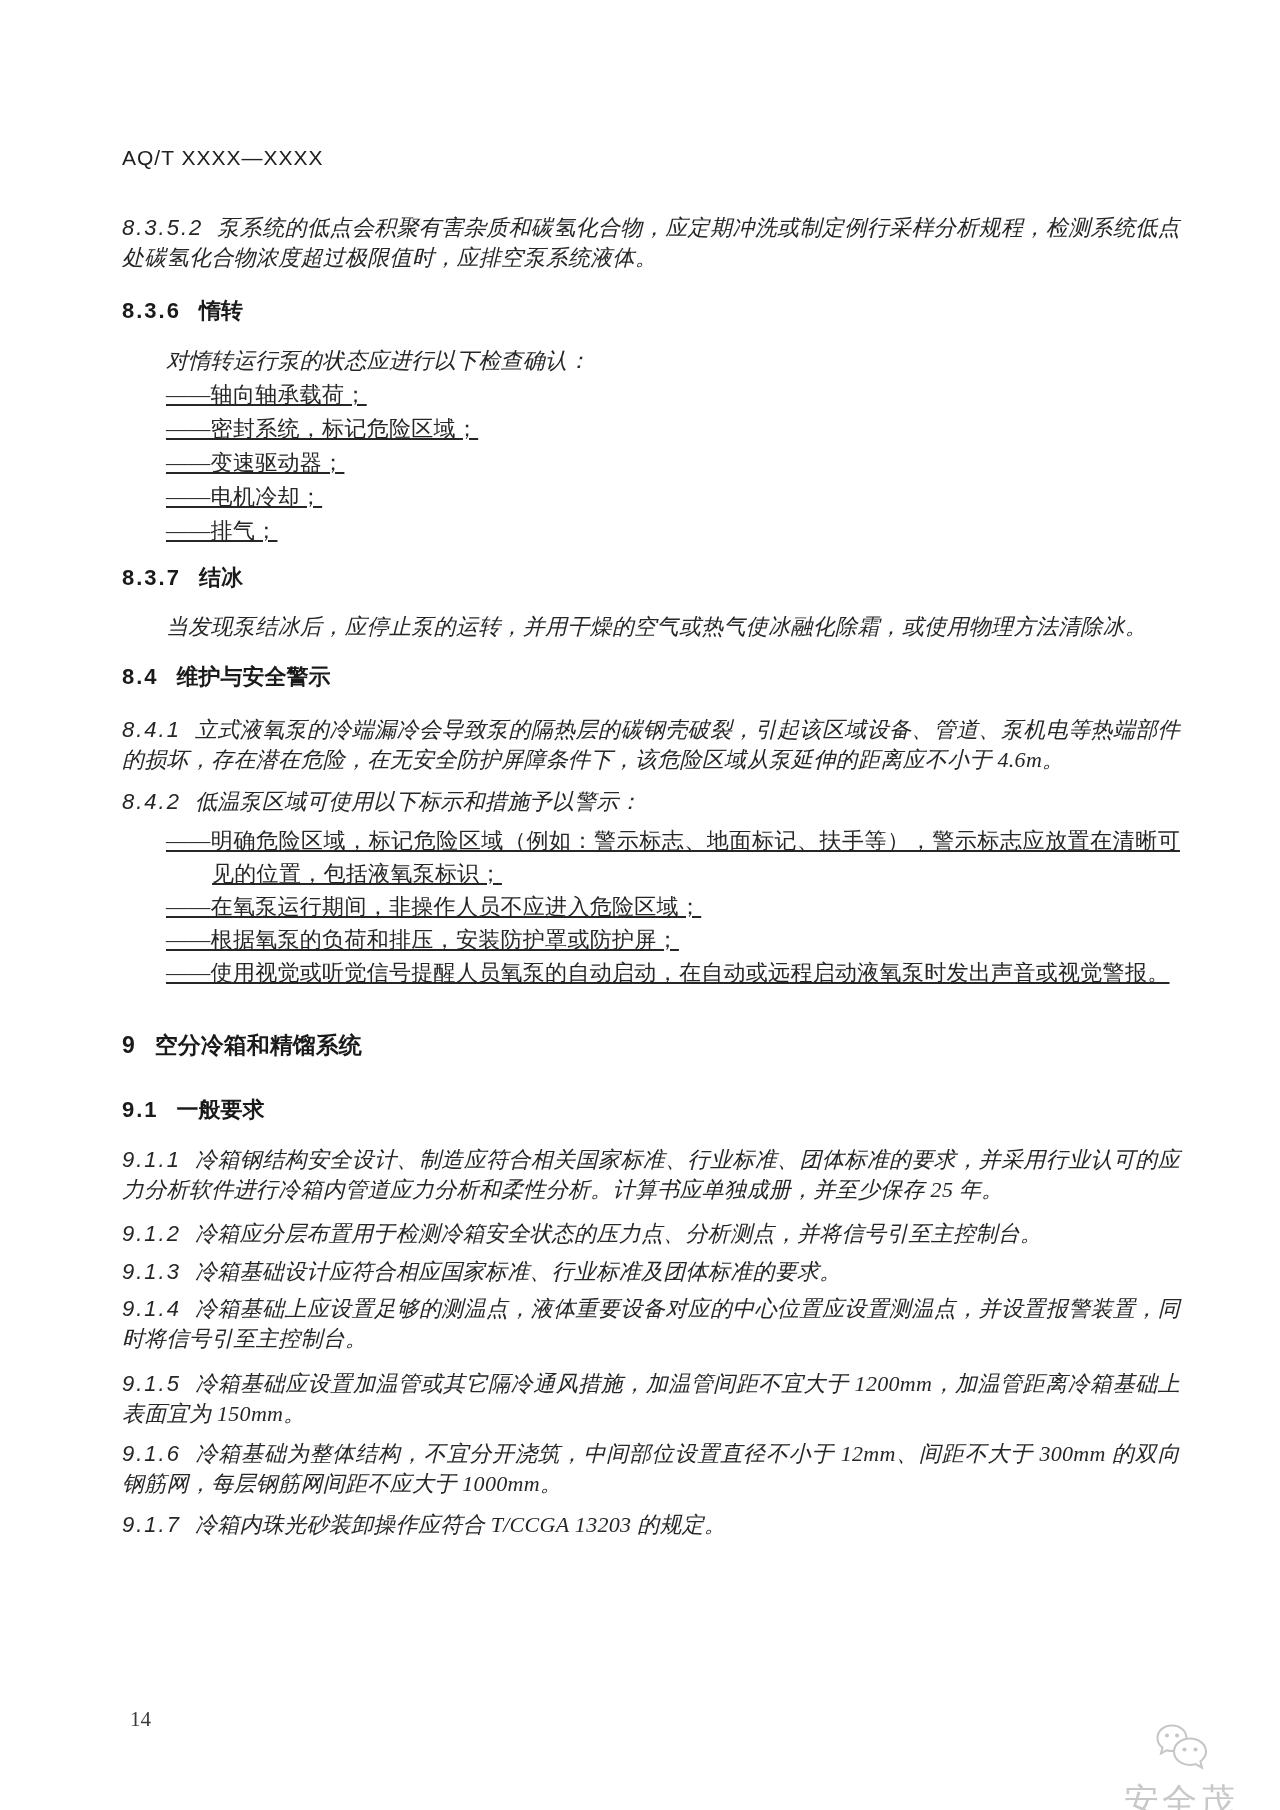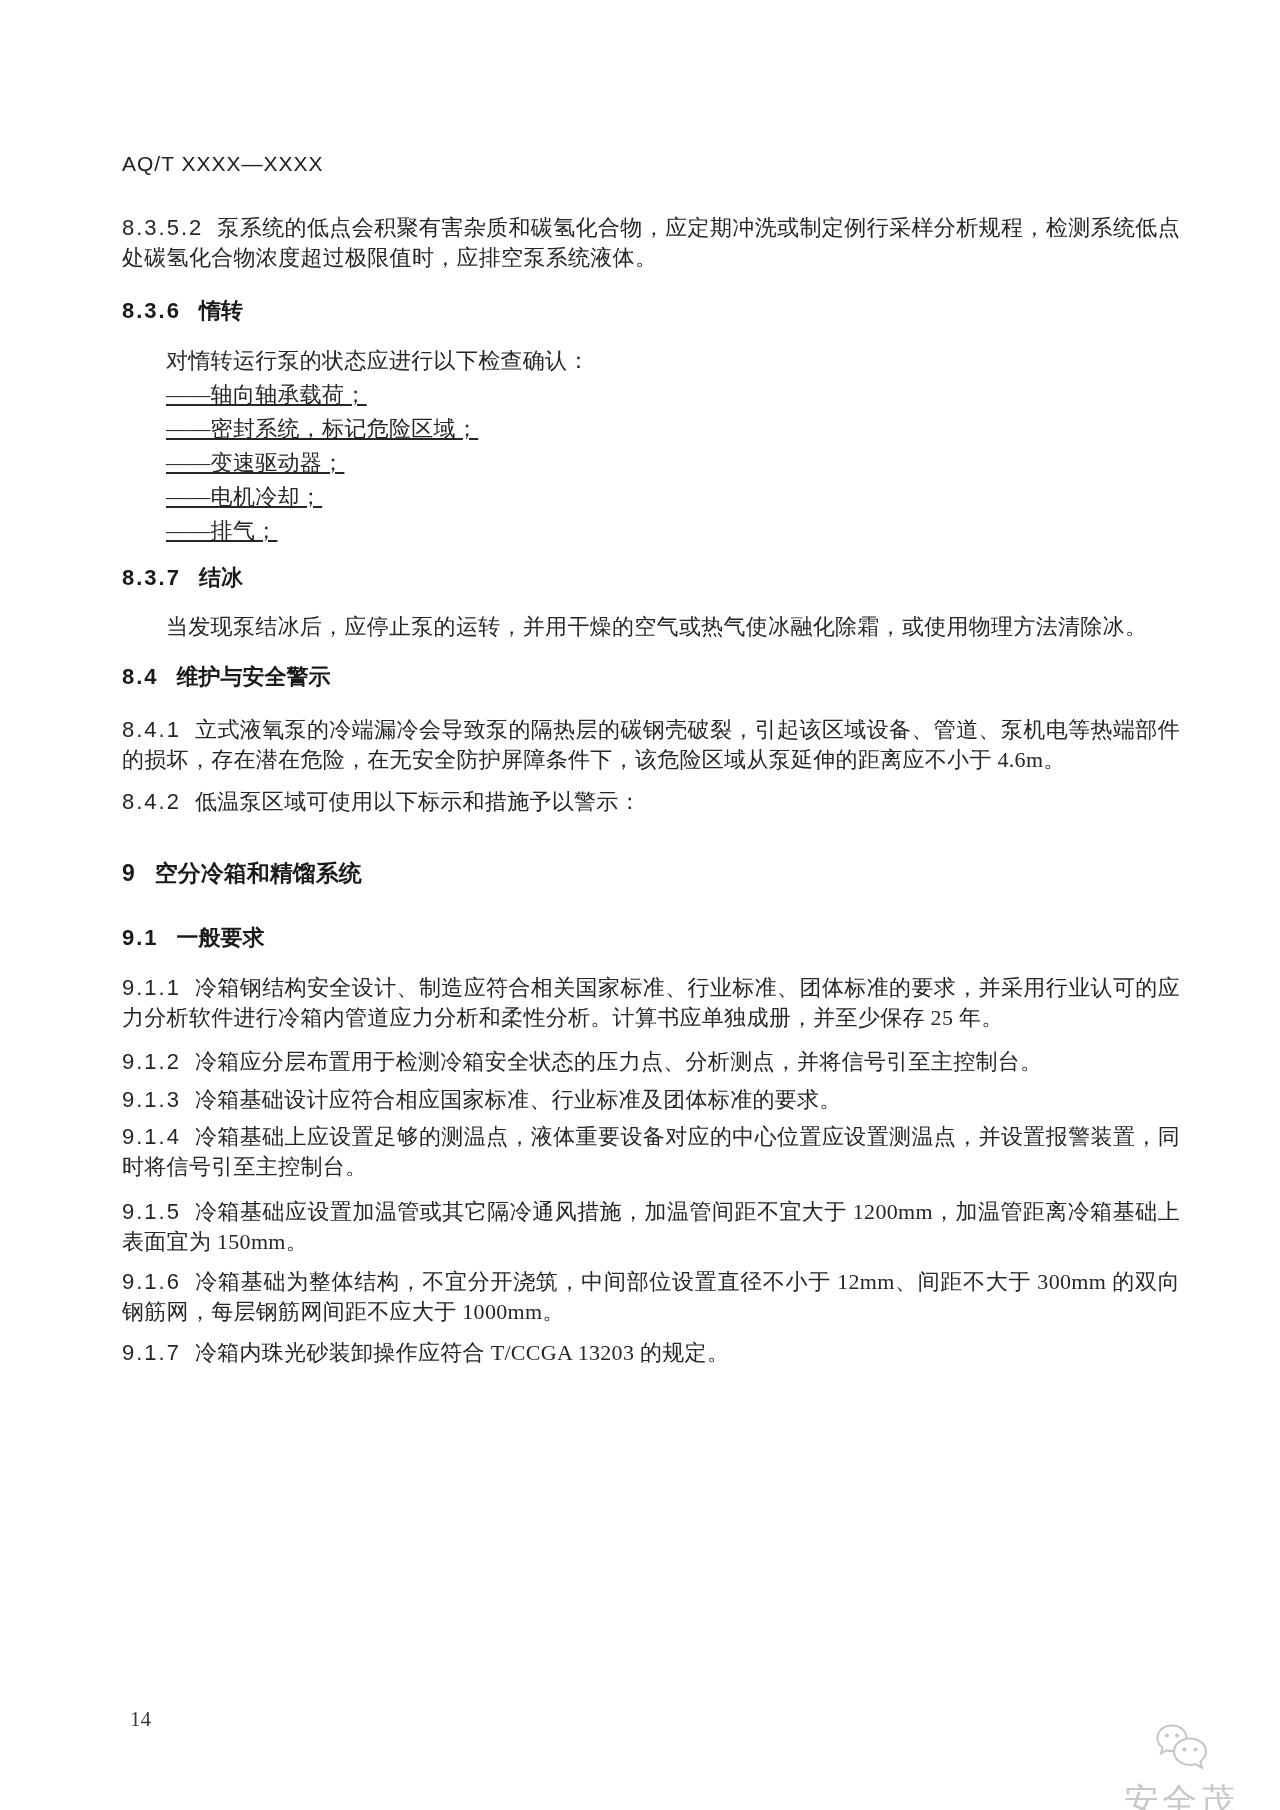--- a/index.html
+++ b/index.html
@@ -8,36 +8,37 @@
     width: 1280px;
     height: 1810px;
     background: #ffffff;
     overflow: hidden;
     font-family: "Liberation Serif", "DejaVu Serif", serif;
     color: #262626;
   }
   .running-header {
     position: absolute;
     left: 122px;
-    top: 152px;
+    top: 146px;
     font-family: "Liberation Sans", "DejaVu Sans", sans-serif;
     font-size: 21px;
     letter-spacing: 1px;
     color: #202020;
     white-space: nowrap;
   }
   .content {
     padding: 213px 100px 0 122px;
   }
   .clause {
     margin: 0;
     font-size: 22px;
     line-height: 30px;
     text-align: justify;
     letter-spacing: 0.3px;
+    font-style: italic;
   }
   .num {
     font-family: "Liberation Sans", "DejaVu Sans", sans-serif;
     letter-spacing: 2px;
     margin-right: 14px;
   }
   .heading {
     margin: 0;
     font-family: "Liberation Sans", "DejaVu Sans", sans-serif;
     font-weight: bold;
@@ -117,20 +118,26 @@
     <h3 class="heading" style="margin-top:15px"><span class="num">8.3.7</span><span>结冰</span></h3>
 
     <p class="clause ind2" style="margin-top:19px">当发现泵结冰后，应停止泵的运转，并用干燥的空气或热气使冰融化除霜，或使用物理方法清除冰。</p>
 
     <h3 class="heading" style="margin-top:20px"><span class="num">8.4</span><span>维护与安全警示</span></h3>
 
     <p class="clause" style="margin-top:23px"><span class="num">8.4.1</span><span>立式液氧泵的冷端漏冷会导致泵的隔热层的碳钢壳破裂，引起该区域设备、管道、泵机电等热端部件的损坏，存在潜在危险，在无安全防护屏障条件下，该危险区域从泵延伸的距离应不小于 4.6m。</span></p>
 
     <p class="clause" style="margin-top:12px"><span class="num">8.4.2</span><span>低温泵区域可使用以下标示和措施予以警示：</span></p>
 
+    <ul class="dash-list" style="margin-top:7px">
+      <li>——明确危险区域，标记危险区域（例如：警示标志、地面标记、扶手等），警示标志应放置在清晰可见的位置，包括液氧泵标识；</li>
+      <li>——在氧泵运行期间，非操作人员不应进入危险区域；</li>
+      <li>——根据氧泵的负荷和排压，安装防护罩或防护屏；</li>
+      <li>——使用视觉或听觉信号提醒人员氧泵的自动启动，在自动或远程启动液氧泵时发出声音或视觉警报。</li>
+    </ul>
 
     <h2 class="heading chapter" style="margin-top:40px"><span class="num">9</span><span>空分冷箱和精馏系统</span></h2>
 
     <h3 class="heading" style="margin-top:34px"><span class="num">9.1</span><span>一般要求</span></h3>
 
     <p class="clause" style="margin-top:20px"><span class="num">9.1.1</span><span>冷箱钢结构安全设计、制造应符合相关国家标准、行业标准、团体标准的要求，并采用行业认可的应力分析软件进行冷箱内管道应力分析和柔性分析。计算书应单独成册，并至少保存 25 年。</span></p>
 
     <p class="clause" style="margin-top:14px"><span class="num">9.1.2</span><span>冷箱应分层布置用于检测冷箱安全状态的压力点、分析测点，并将信号引至主控制台。</span></p>
 
     <p class="clause" style="margin-top:8px"><span class="num">9.1.3</span><span>冷箱基础设计应符合相应国家标准、行业标准及团体标准的要求。</span></p>

